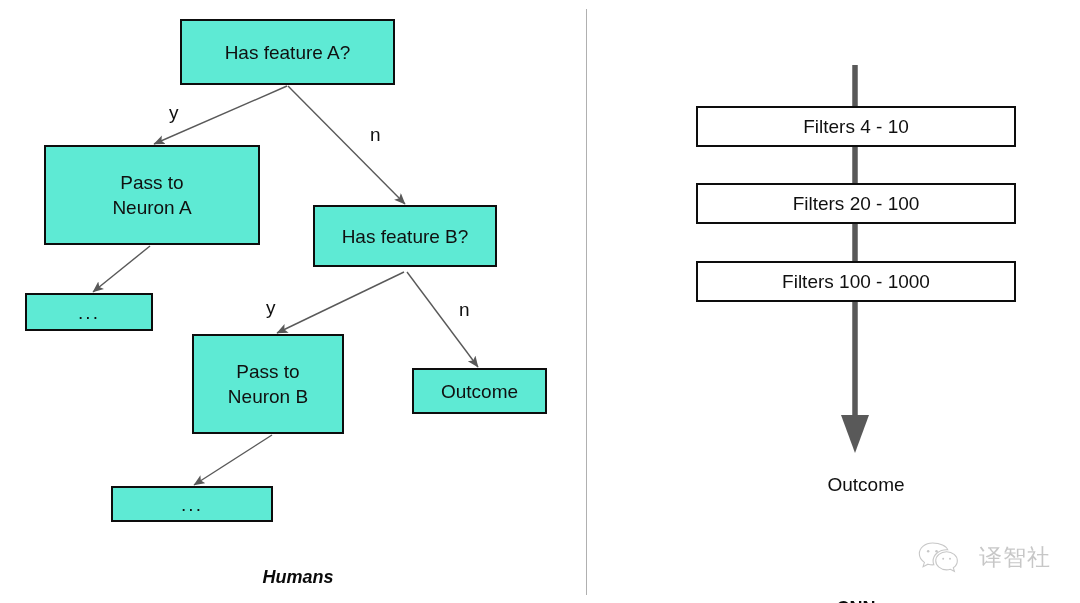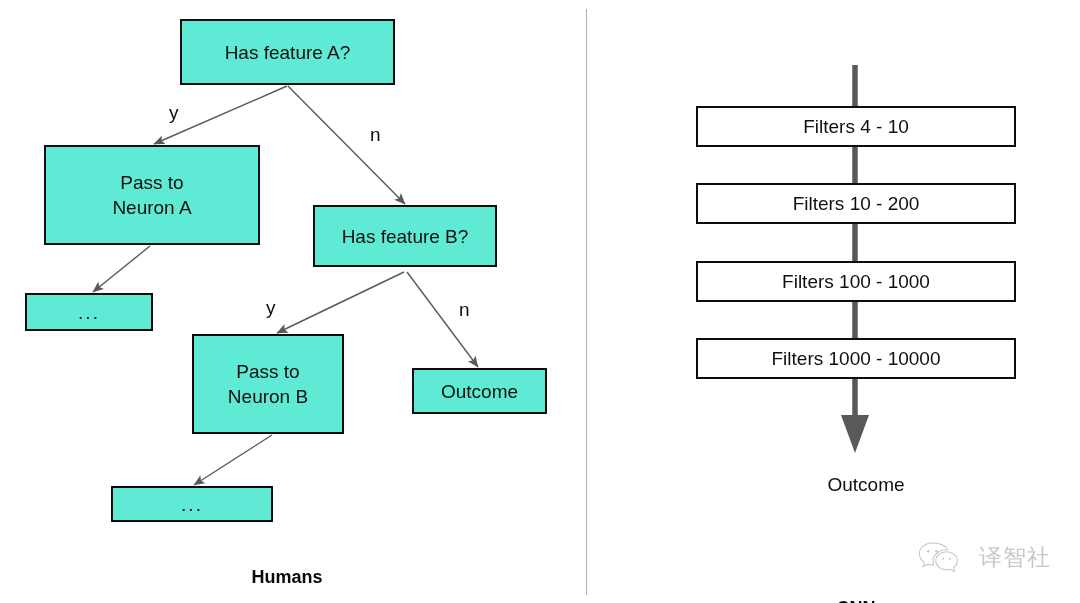--- a/index.html
+++ b/index.html
@@ -188,35 +188,32 @@
 
   <div class="node" style="left:111px; top:486px; width:162px; height:36px;">
     <span class="dots">...</span>
   </div>
 
   <div class="edge-label" style="left:169px; top:103px;">y</div>
   <div class="edge-label" style="left:370px; top:125px;">n</div>
   <div class="edge-label" style="left:266px; top:298px;">y</div>
   <div class="edge-label" style="left:459px; top:300px;">n</div>
 
-  <div class="caption" style="left:212px; top:567px; width:150px;">Humans</div>
+  <div class="caption" style="left:223px; top:567px; width:150px;font-style:italic;">Humans</div>
 
   <div class="divider"></div>
 
   <div class="filter-box" style="top:106px;">
     <span>Filters 4 - 10</span>
   </div>
   <div class="filter-box" style="top:183px;">
-    <span>Filters 10 - 200</span>
+    <span>Filters 20 - 100</span>
   </div>
   <div class="filter-box" style="top:261px;">
     <span>Filters 100 - 1000</span>
-  </div>
-  <div class="filter-box" style="top:338px;">
-    <span>Filters 1000 - 10000</span>
   </div>
 
   <div class="plain-text" style="left:786px; top:474px; width:160px;">Outcome</div>
 
   <div class="caption" style="left:786px; top:598px; width:140px;">CNN</div>
 
   <div class="watermark">
     <svg class="wm-logo" viewBox="0 0 48 38" xmlns="http://www.w3.org/2000/svg">
       <path d="M17.5,2.2 C8.6,2.2 1.6,8.1 1.6,15.2 C1.6,19.3 4.0,23.0 7.7,25.4
                L6.1,30.6 L12.0,27.6 C13.7,28.1 15.6,28.4 17.5,28.4

